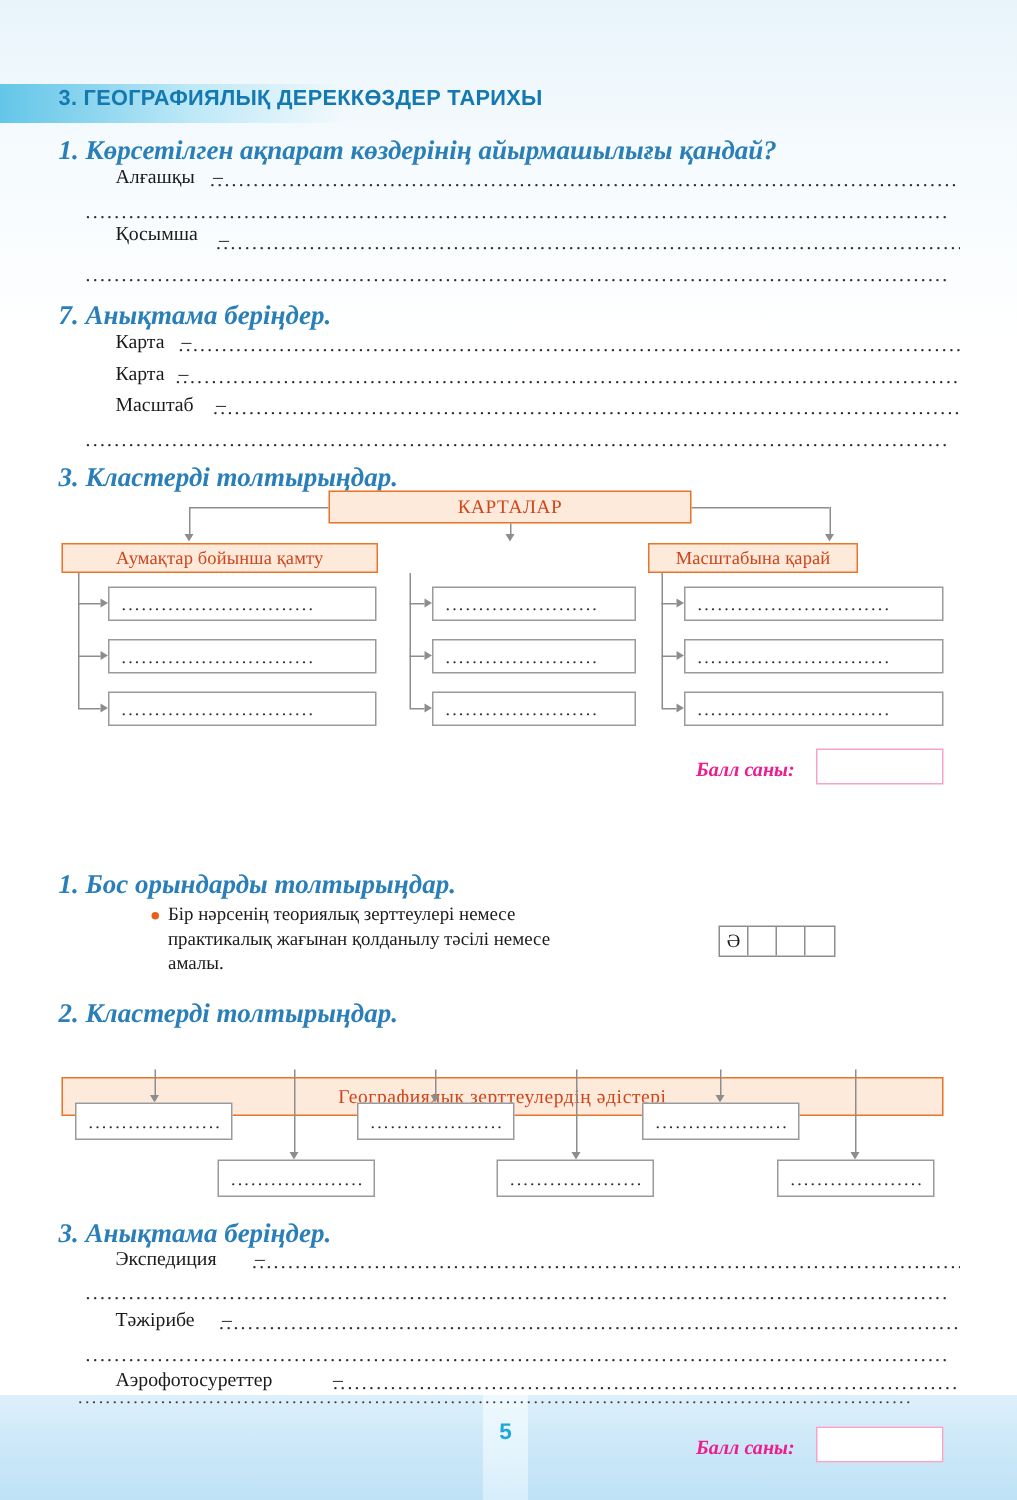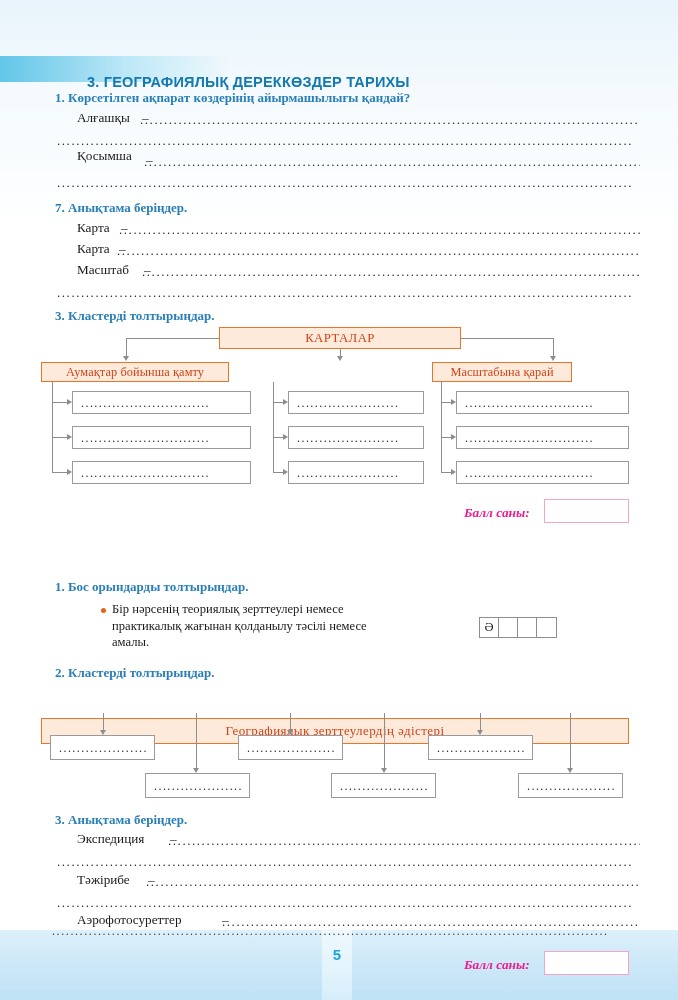--- a/index.html
+++ b/index.html
@@ -65,38 +65,37 @@
     height: 26px;
   }
   .sec-head .band {
     position: absolute;
     left: 0; top: 0;
     width: 230px; height: 26px;
     background: linear-gradient(to right, #63c6e8 0%, #8fd6ef 28%, #bde8f7 55%, rgba(220,242,251,0) 100%);
   }
   .sec-head .txt {
     position: absolute;
-    left: 39px; top: 18px;
+    left: 39px; top: 2px;
     color: #1479b0;
     font-family: "Liberation Sans", sans-serif;
     font-weight: bold;
     font-size: 14.5px;
     letter-spacing: 0.2px;
     white-space: nowrap;
-    margin-left: 48px;
   }
 
   
   .q {
     position: absolute;
     color: #2a7fb8;
+    font-style: italic;
     font-weight: bold;
-    font-size: 13px;
-    white-space: nowrap;
-    margin-left: 16px;
+    font-size: 18px;
+    white-space: nowrap;
   }
 
   
   .ans-label {
     position: absolute;
     color: #1a1a1a;
     font-size: 13.2px;
     white-space: nowrap;
     margin-left: 20px;
   }
@@ -266,21 +265,21 @@
 
   <div class="ln h" style="left:126px; top:338px; width:93px;"></div>
   <div class="ln h" style="left:461px; top:338px; width:92px;"></div>
   <div class="ln v" style="left:126px; top:338px; height:18px;"></div>
   <div class="ln v" style="left:340px; top:349px; height:7px;"></div>
   <div class="ln v" style="left:553px; top:338px; height:18px;"></div>
   <div class="arrow-d" style="left:122.5px; top:356px;"></div>
   <div class="arrow-d" style="left:336.5px; top:356px;"></div>
   <div class="arrow-d" style="left:549.5px; top:356px;"></div>
 
-  <div class="obox sub" style="left:41px; top:362px; width:188px; height:20px;">Аумақтар бойынша қамту</div>
+  <div class="obox sub" style="left:41px; top:362px; width:211px; height:20px;">Аумақтар бойынша қамту</div>
   <div class="obox sub" style="left:432px; top:362px; width:140px; height:20px;">Масштабына қарай</div>
 
   <div class="ln v" style="left:52px; top:382px; height:90px;"></div>
   <div class="ln h" style="left:52px; top:402px; width:15px;"></div>
   <div class="ln h" style="left:52px; top:437px; width:15px;"></div>
   <div class="ln h" style="left:52px; top:472px; width:15px;"></div>
   <div class="arrow-r" style="left:67px; top:398.5px;"></div>
   <div class="arrow-r" style="left:67px; top:433.5px;"></div>
   <div class="arrow-r" style="left:67px; top:468.5px;"></div>
   <div class="wbox" style="left:72px; top:391px; width:179px; height:23px;">

